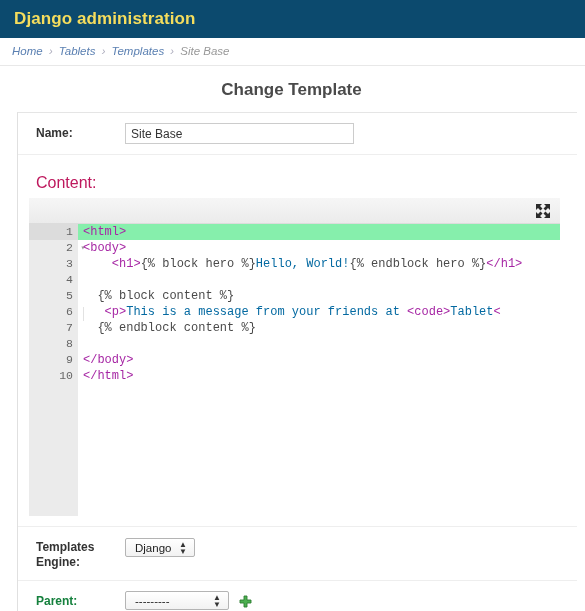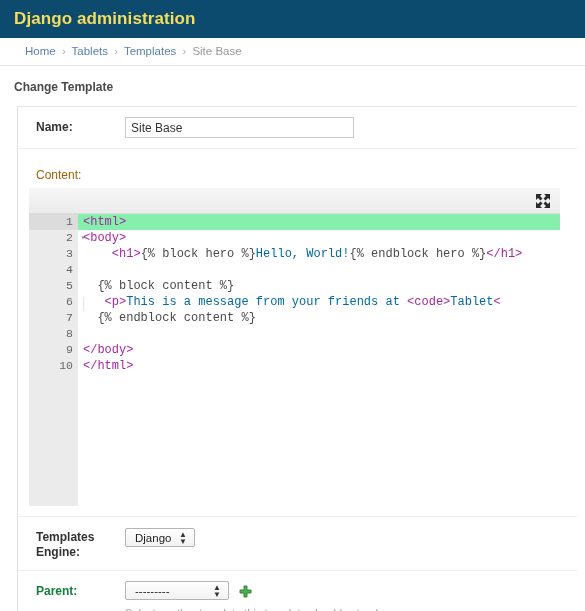--- a/index.html
+++ b/index.html
@@ -24,35 +24,37 @@
     color: #f5dd5d;
     font-size: 17px;
     font-weight: bold;
     letter-spacing: 0.1px;
   }
 
   
   .breadcrumbs {
     background: #fff;
     border-bottom: 1px solid #e8e8e8;
-    padding: 7px 14px 8px 25px;
+    padding: 7px 14px 8px 12px;
     font-size: 11.5px;
     color: #999;
+    font-style: italic;
   }
   .breadcrumbs a { color: #5b80b2; text-decoration: none; }
   .bc-sep { color: #aab; margin: 0 3px; font-size: 11px; }
   .bc-current { color: #999; }
 
   
   .page-title {
-    font-size: 12px;
+    font-size: 17px;
     font-weight: bold;
     color: #4a4a4a;
     padding: 14px 16px 12px 14px;
     margin: 0;
+    text-align: center;
   }
 
   
   .form-wrap {
     margin: 0 8px 0 17px;
     border-left: 1px solid #e0e0e0;
     border-top: 1px solid #e5e5e5;
   }
   .frow {
     border-bottom: 1px solid #eee;
@@ -82,22 +84,22 @@
     font-family: "Liberation Sans", sans-serif;
     font-size: 12px;
     color: #333;
     background: #fff;
     border-radius: 0;
   }
 
   
   .content-label {
     padding: 9px 0 6px 18px;
-    font-size: 12px;
-    color: #a16207;
+    font-size: 16px;
+    color: #be185d;
   }
   .editor-shell {
     margin: 0 17px 0 11px;
     position: relative;
   }
   .editor-toolbar {
     height: 26px;
     background: linear-gradient(to bottom, #f6f6f6 0%, #ebebeb 100%);
     border-bottom: 1px solid #dcdcdc;
     position: relative;

